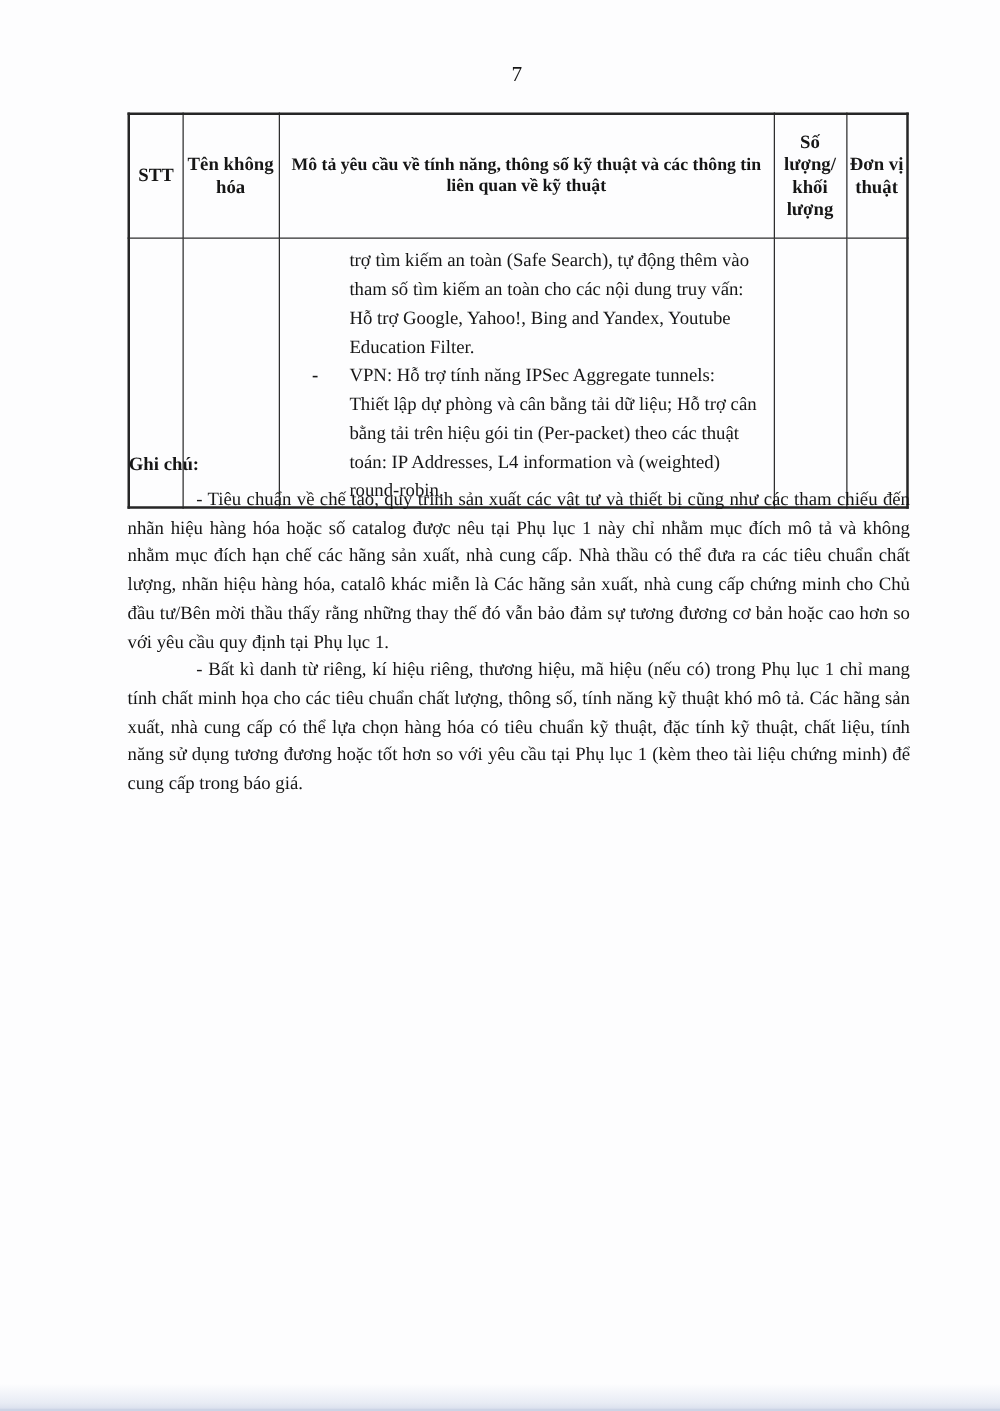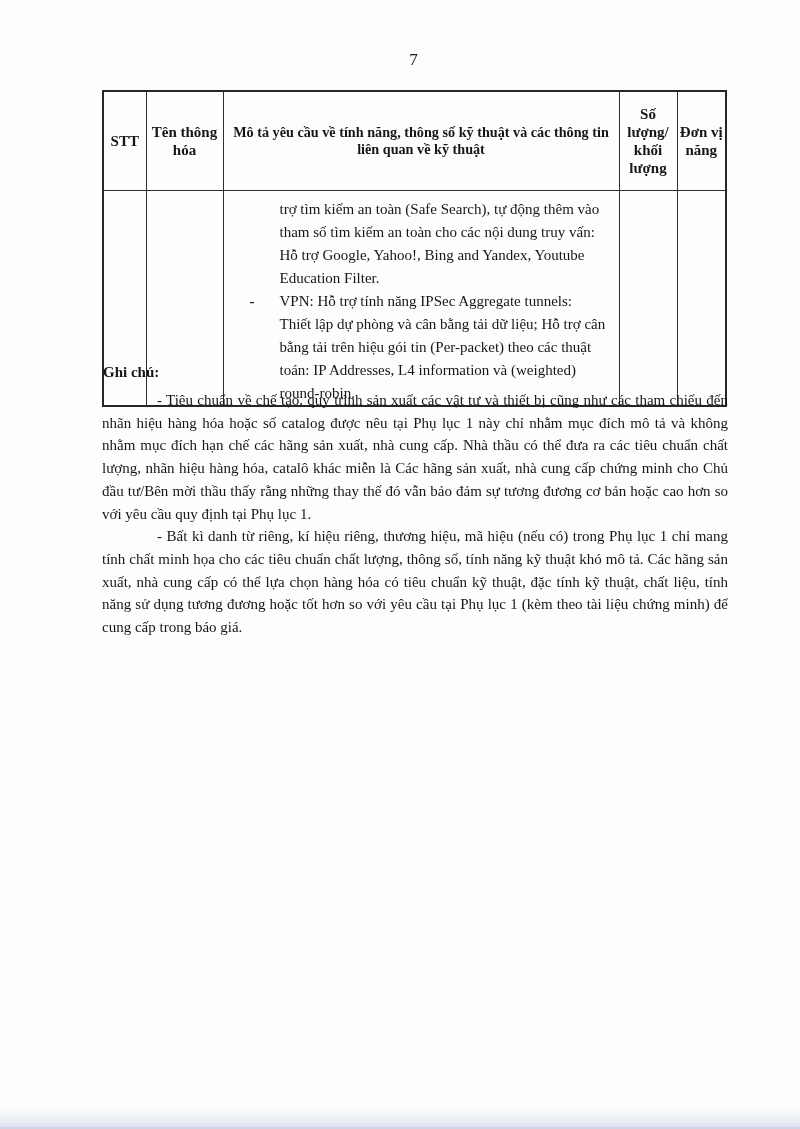--- a/index.html
+++ b/index.html
@@ -113,24 +113,24 @@
     <colgroup>
       <col class="col-stt">
       <col class="col-name">
       <col class="col-desc">
       <col class="col-qty">
       <col class="col-unit">
     </colgroup>
     <thead>
       <tr>
         <th>STT</th>
-        <th>Tên thông hóa</th>
+        <th>Tên không hóa</th>
         <th class="desc-h">Mô tả yêu cầu về tính năng, thông số kỹ thuật và các thông tin liên quan về kỹ thuật</th>
         <th>Số lượng/ khối lượng</th>
-        <th>Đơn vị năng</th>
+        <th>Đơn vị thuật</th>
       </tr>
     </thead>
     <tbody>
       <tr>
         <td></td>
         <td></td>
         <td>
           <div class="desc-cell-inner">
             <div class="spec-item">
               <span class="spec-marker"></span>

